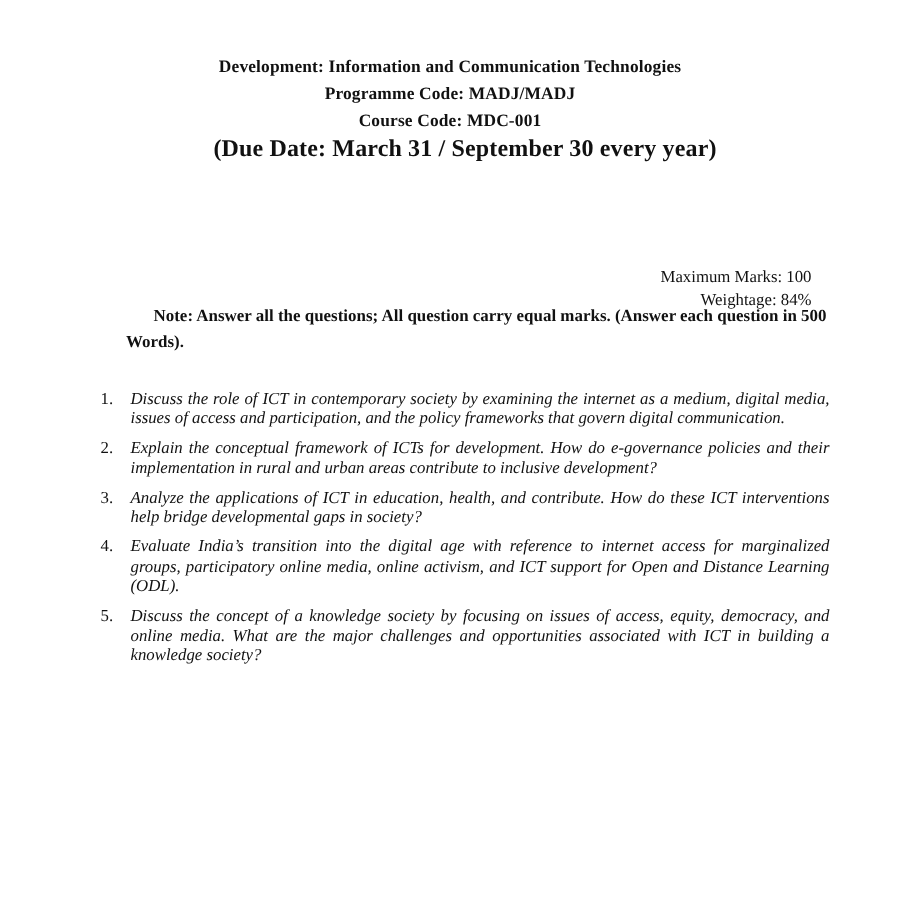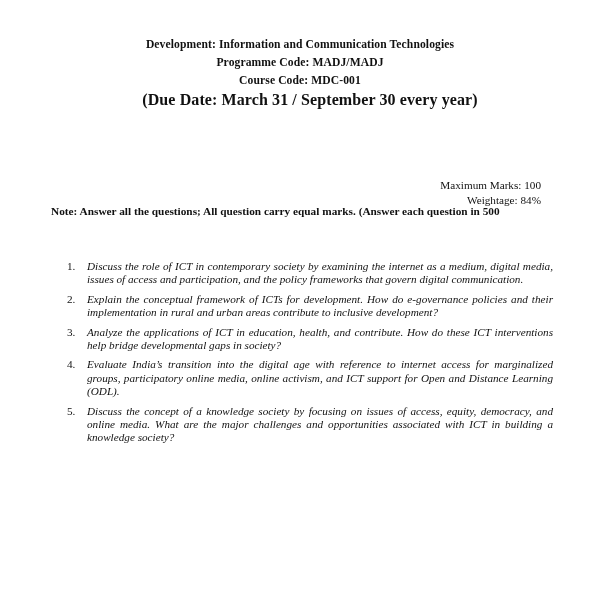--- a/index.html
+++ b/index.html
@@ -64,20 +64,21 @@
     position: absolute;
     top: 203px;
     left: 51px;
     width: 500px;
     font-weight: bold;
     font-size: 11.3px;
     line-height: 17px;
   }
   .note-block .note-first {
     display: block;
+    text-align: right;
   }
   .note-block .note-cont {
     display: block;
     padding-left: 33px;
   }
 
   
   .questions {
     position: absolute;
     top: 260px;
@@ -122,20 +123,21 @@
     <div class="heading-line due-date">(Due Date: March 31 / September 30 every year)</div>
   </div>
 
   <div class="marks-block">
     <div class="marks-line">Maximum Marks: 100</div>
     <div class="marks-line">Weightage: 84%</div>
   </div>
 
   <div class="note-block">
     <span class="note-first">Note: Answer all the questions; All question carry equal marks. (Answer each question in 500</span>
+    <span class="note-cont">Words).</span>
   </div>
 
   <div class="questions">
 
     <div class="question-item">
       <span class="question-num">1.</span>
       <span class="question-text">Discuss the role of ICT in contemporary society by examining the internet as a medium, digital media, issues of access and participation, and the policy frameworks that govern digital communication.</span>
     </div>
 
     <div class="question-item">

